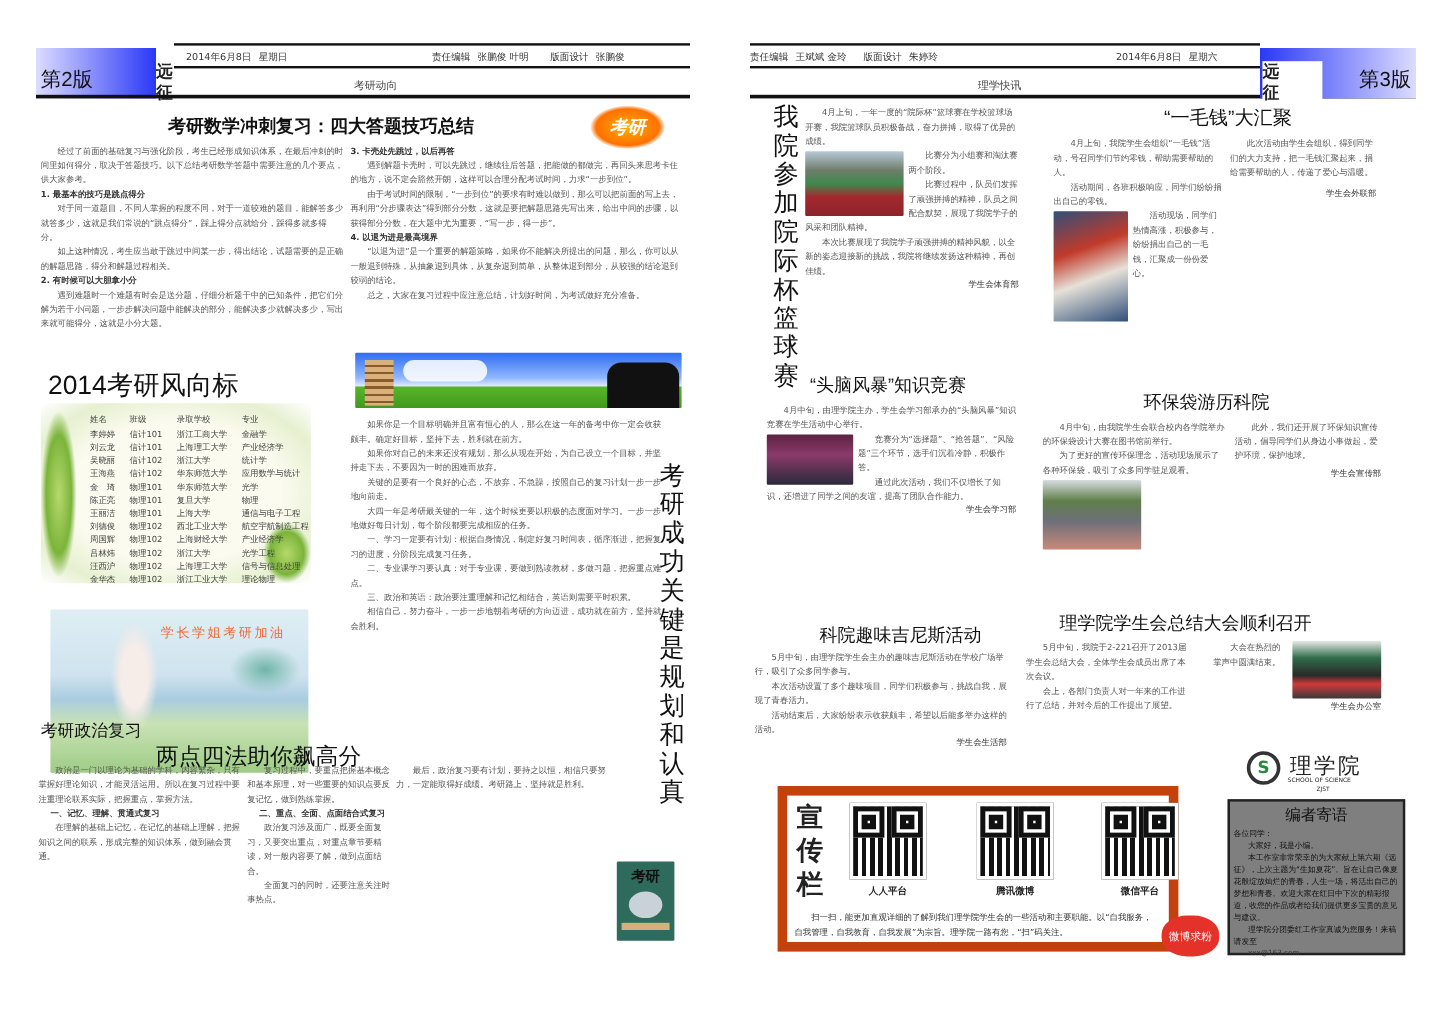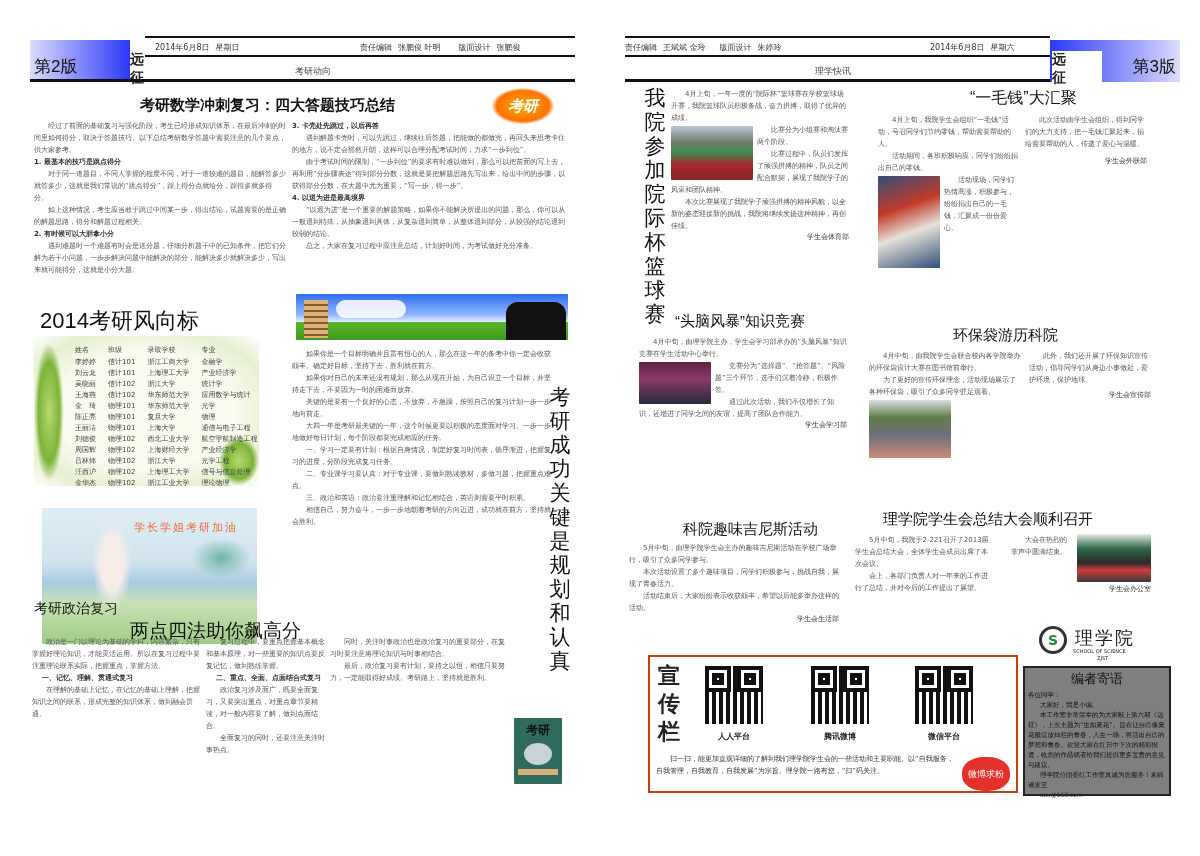--- a/index.html
+++ b/index.html
@@ -204,21 +204,20 @@
     <p class="sub" style="padding-left:10px">一、记忆、理解、贯通式复习</p>
     <p class="body">在理解的基础上记忆，在记忆的基础上理解，把握知识之间的联系，形成完整的知识体系，做到融会贯通。</p>
   </div>
   <div class="abs" style="left:176px;top:596px;width:120px">
     <p class="body">复习过程中，要重点把握基本概念和基本原理，对一些重要的知识点要反复记忆，做到熟练掌握。</p>
     <p class="sub" style="padding-left:10px">二、重点、全面、点面结合式复习</p>
     <p class="body">政治复习涉及面广，既要全面复习，又要突出重点，对重点章节要精读，对一般内容要了解，做到点面结合。</p>
     <p class="body">全面复习的同时，还要注意关注时事热点。</p>
   </div>
   <div class="abs" style="left:300px;top:596px;width:180px">
-    <p class="body">同时，关注时事政治也是政治复习的重要部分，在复习时要注意将理论知识与时事相结合。</p>
     <p class="body">最后，政治复习要有计划，要持之以恒，相信只要努力，一定能取得好成绩。考研路上，坚持就是胜利。</p>
   </div>
   <div class="img" style="left:484px;top:678px;width:48px;height:66px;background:#2e6b5c;display:flex;flex-direction:column;align-items:center;padding-top:4px">
     <span style="color:#111;font-weight:bold;font-size:12px;font-family:'DejaVu Serif',serif">考研</span>
     <div style="width:28px;height:22px;border-radius:50%;background:#c9d2d8;margin-top:4px"></div>
     <div style="width:40px;height:6px;background:#d6b07a;margin-top:4px"></div>
   </div>
 </div>
 
 <div class="page" id="p3">
@@ -299,21 +298,21 @@
   <div class="abs" style="left:230px;top:494px;width:138px">
     <p class="body">5月中旬，我院于2-221召开了2013届学生会总结大会，全体学生会成员出席了本次会议。</p>
     <p class="body">会上，各部门负责人对一年来的工作进行了总结，并对今后的工作提出了展望。</p>
   </div>
   <div class="abs" style="left:386px;top:494px;width:140px">
     <div class="img" style="position:relative;float:right;width:74px;height:48px;margin:0 0 2px 4px;background:linear-gradient(180deg,#e8ebe8 0%,#2f6b4a 30%,#2a2a2a 60%,#d03a3a 75%,#3a3a3a 100%)"></div>
     <p class="body">大会在热烈的掌声中圆满结束。</p>
     <p class="credit" style="clear:both;margin-top:26px">学生会办公室</p>
   </div>
 
-  <div class="abs" style="left:23px;top:615px;width:370px;height:138px;border:2px solid #c2410c">
+  <div class="abs" style="left:23px;top:615px;width:334px;height:138px;border:8px solid #c2410c">
     <div class="abs" style="left:8px;top:4px;font-size:22px;line-height:28px;width:26px;font-family:'DejaVu Serif',serif;font-weight:bold">宣传栏</div>
     <div class="abs" style="left:52px;top:6px;text-align:center">
       <div class="qr"></div>
       <div style="font-size:8px;margin-top:4px;font-weight:bold">人人平台</div>
     </div>
     <div class="abs" style="left:158px;top:6px;text-align:center">
       <div class="qr"></div>
       <div style="font-size:8px;margin-top:4px;font-weight:bold">腾讯微博</div>
     </div>
     <div class="abs" style="left:262px;top:6px;text-align:center">

